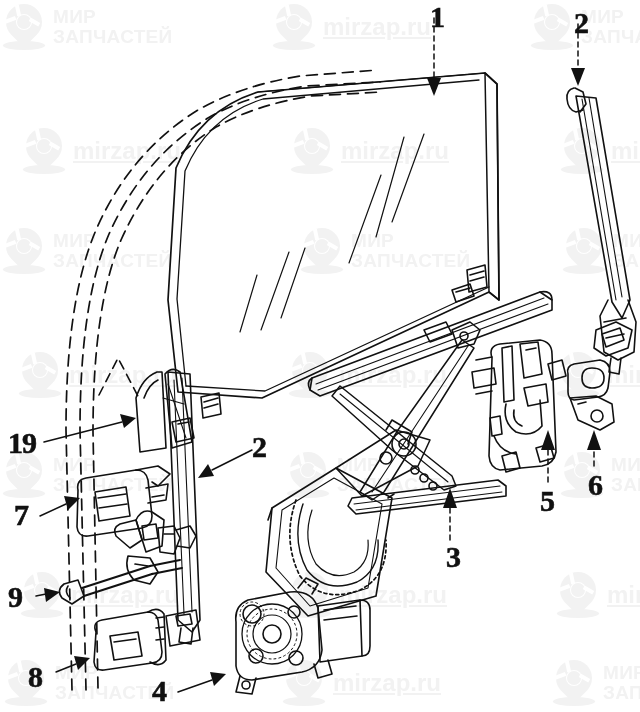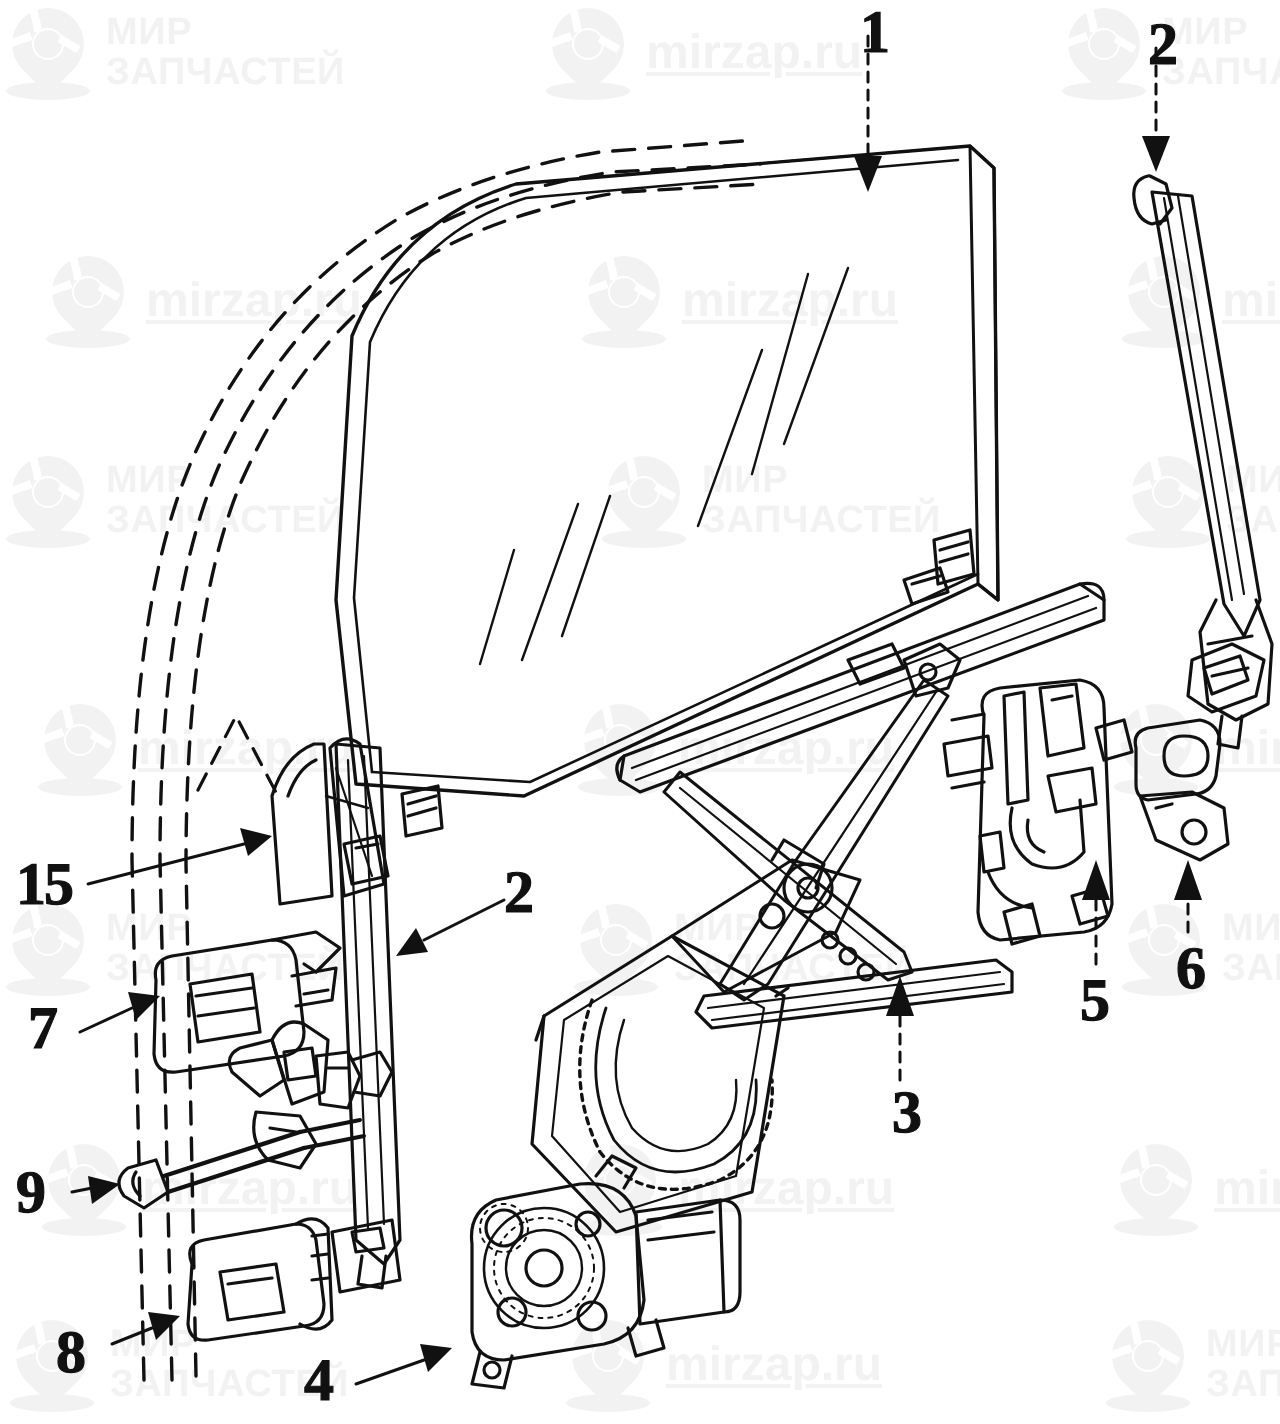--- a/index.html
+++ b/index.html
@@ -619,21 +619,21 @@
         <path d="M594,466 L594,446" fill="none" stroke-dasharray="5 4"></path>
         <path d="M594,430 L587,450 L601,450 Z" stroke="none"></path>
       </g>
 
     </g>
   </svg>
 
   <div id="callout-labels">
       <div class="callout" style="left: 430px; top: 2px;">1</div>
       <div class="callout" style="left: 574px; top: 8px;">2</div>
-      <div class="callout" style="left: 8px; top: 428px;">15</div>
+      <div class="callout" style="left: 8px; top: 428px;">19</div>
       <div class="callout" style="left: 252px; top: 432px;">2</div>
       <div class="callout" style="left: 14px; top: 500px;">7</div>
       <div class="callout" style="left: 540px; top: 486px;">5</div>
       <div class="callout" style="left: 588px; top: 470px;">6</div>
       <div class="callout" style="left: 446px; top: 542px;">3</div>
       <div class="callout" style="left: 8px; top: 582px;">9</div>
       <div class="callout" style="left: 28px; top: 662px;">8</div>
       <div class="callout" style="left: 152px; top: 676px;">4</div>
     </div>
 

